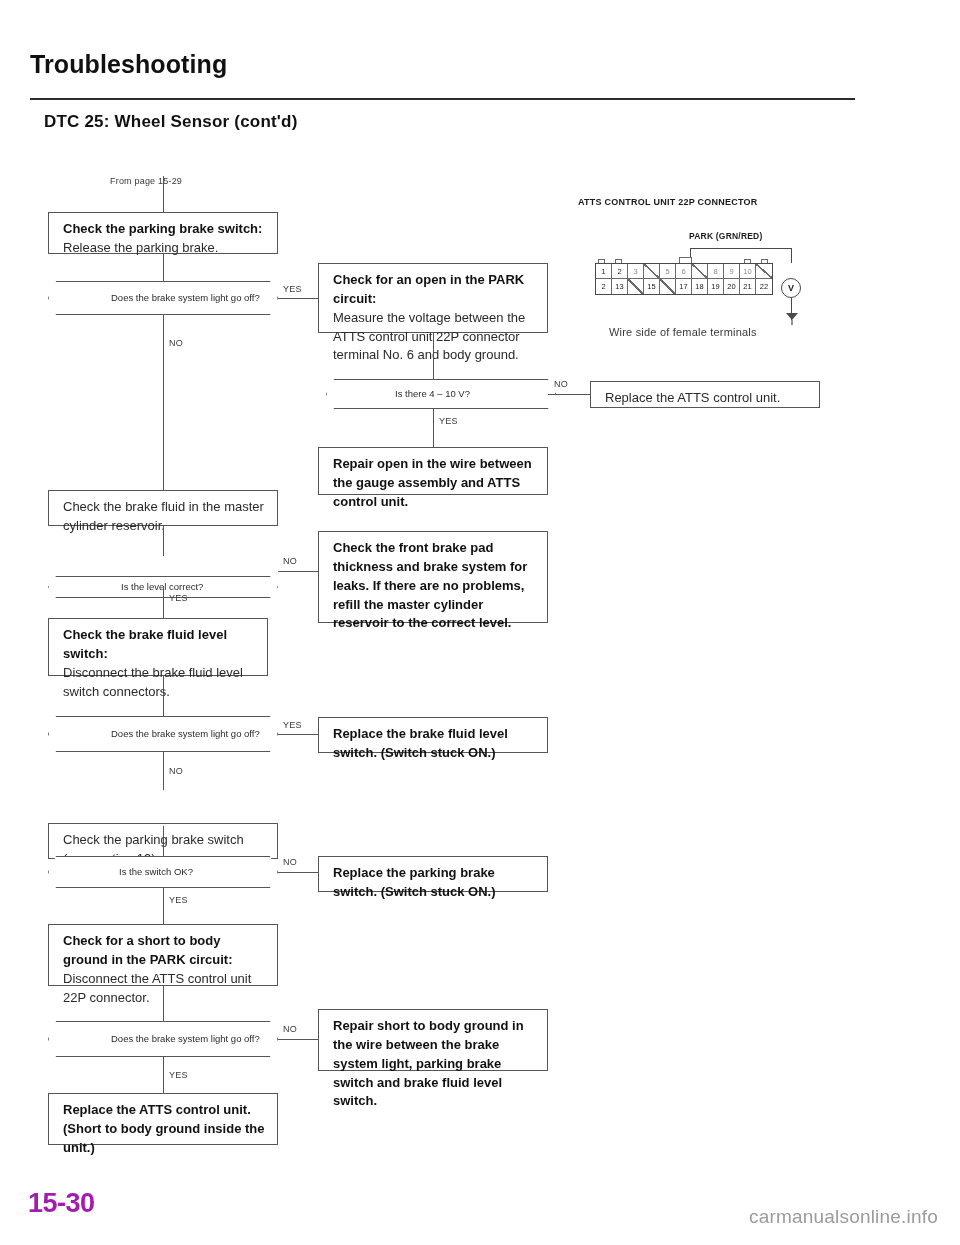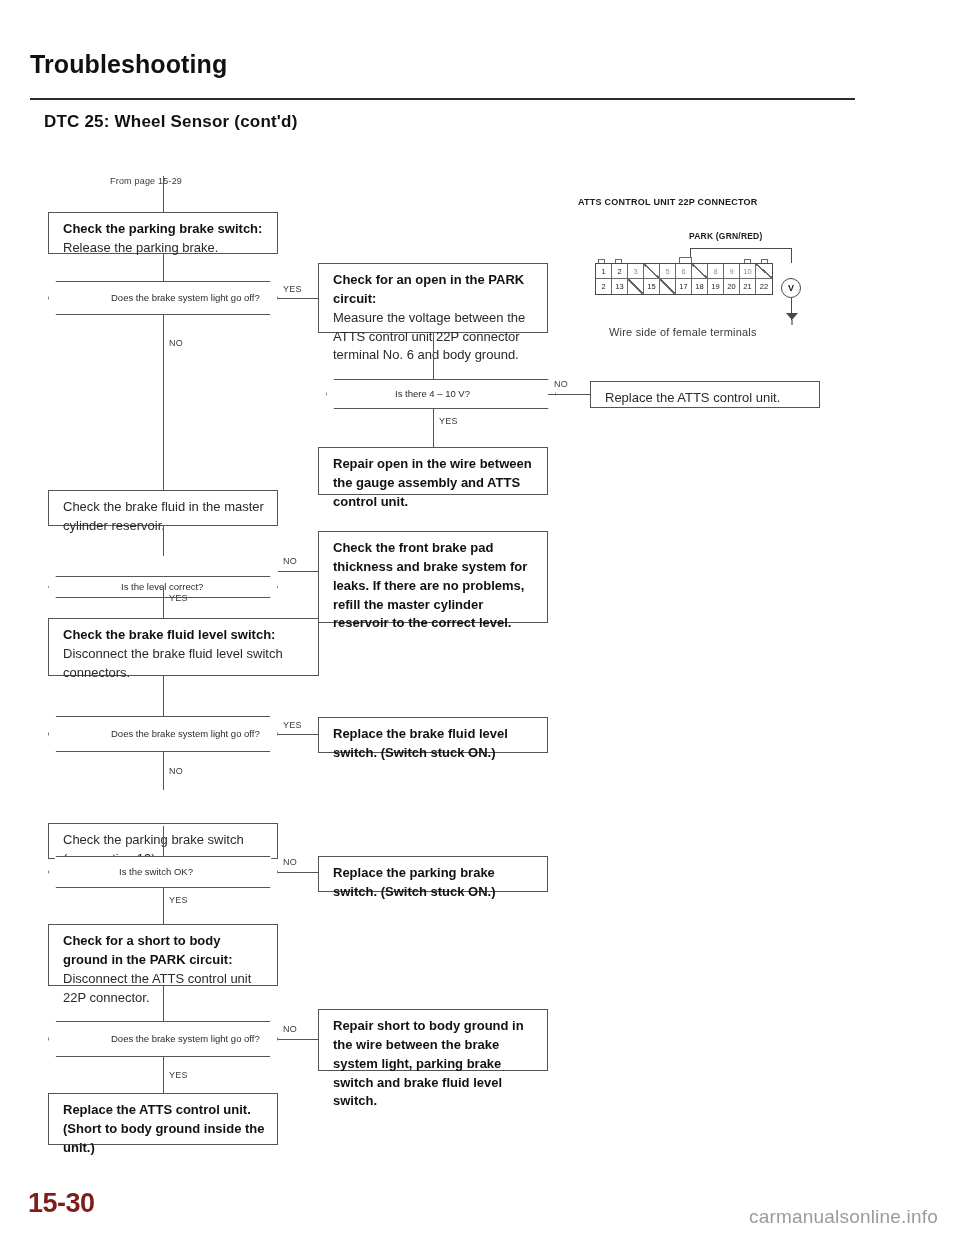--- a/index.html
+++ b/index.html
@@ -159,21 +159,21 @@
     background: #fff;
     color: #1a1a1a;
   }
 
   
   .page-number {
     position: absolute;
     left: 28px; top: 1188px;
     font-size: 27px;
     font-weight: bold;
-    color: #7f1d1d;
+    color: #a21caf;
     letter-spacing: -0.5px;
   }
   .watermark {
     position: absolute;
     right: 22px; top: 1206px;
     font-size: 19px;
     color: #9b9b9b;
     letter-spacing: .2px;
   }
 </style>
@@ -235,21 +235,21 @@
   </div>
   <div class="hline" style="left:278px; top:571px; width:40px;"></div>
   <div class="branch-label" style="left:283px; top:556px;">NO</div>
   <div class="vline" style="left:163px; top:586px; height:32px;"></div>
   <div class="branch-label" style="left:169px; top:593px;">YES</div>
 
   <div class="pbox bold" style="left:318px; top:531px; width:230px; height:92px;">
     <span>Check the front brake pad thickness and brake system for leaks. If there are no problems, refill the master cylinder reservoir to the correct level.</span>
   </div>
 
-  <div class="pbox" style="left:48px; top:618px; width:271px; height:58px;">
+  <div class="pbox" style="left:48px; top:618px; width:220px; height:58px;">
     <span class="b spread">Check the brake fluid level switch:</span>
     <span>Disconnect the brake fluid level switch connectors.</span>
   </div>
   <div class="vline" style="left:163px; top:676px; height:40px;"></div>
 
   <div class="hex" style="left:48px; top:716px; width:230px; height:36px;">
     <span>Does the brake system light go off?</span>
   </div>
   <div class="hline" style="left:278px; top:734px; width:40px;"></div>
   <div class="branch-label" style="left:283px; top:720px;">YES</div>

